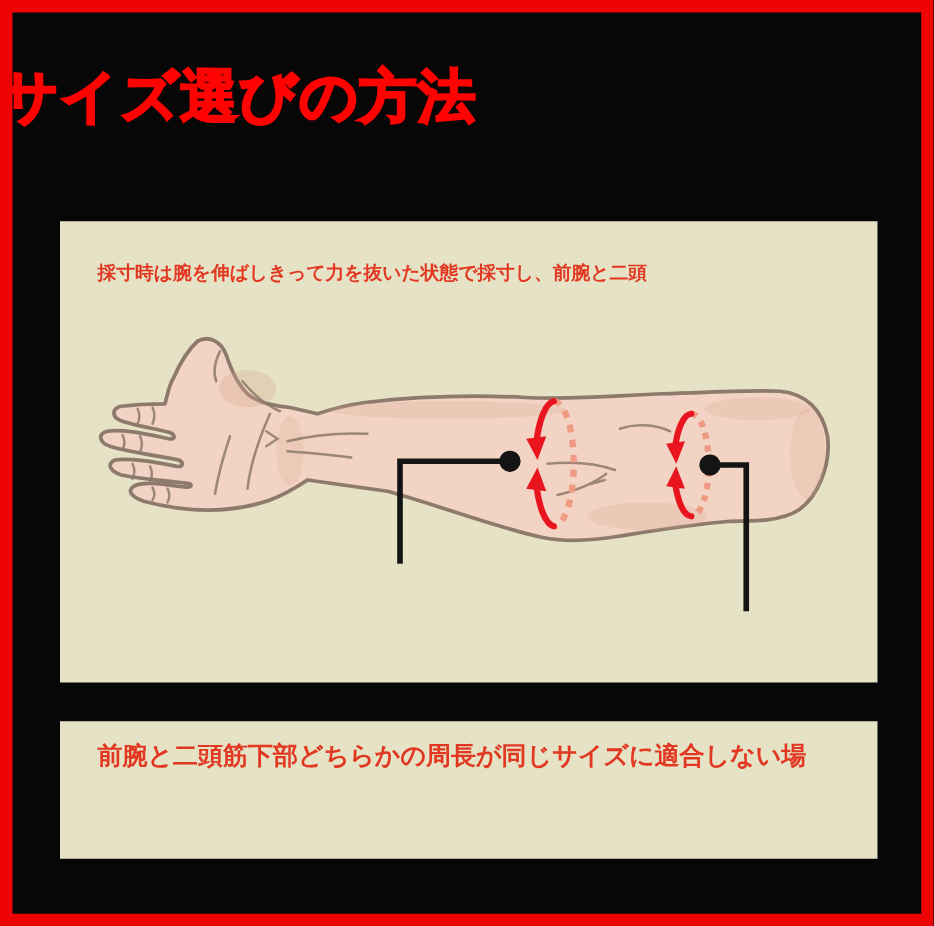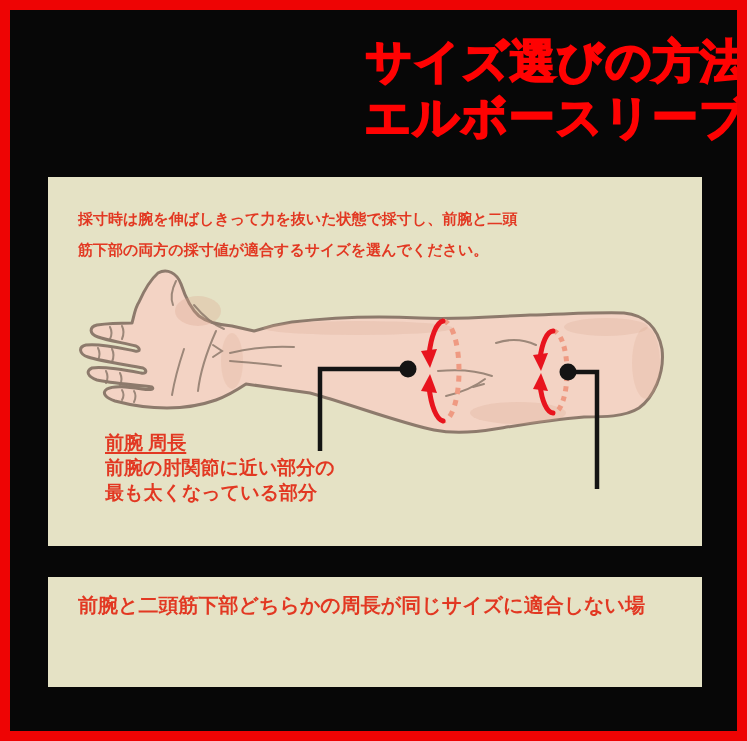--- a/index.html
+++ b/index.html
@@ -5,21 +5,21 @@
   html,body{margin:0;padding:0;background:#070707;}
   .canvas{
     position:relative;width:747px;height:741px;background:#070707;
     overflow:hidden;font-family:"Liberation Sans",sans-serif;
   }
   .frame{
     position:absolute;inset:0;border:10px solid #ee0404;
     box-sizing:border-box;pointer-events:none;z-index:50;
   }
   .title{
-    position:absolute;top:33px;left:0;width:747px;text-align:right;z-index:2;
+    position:absolute;top:49px;left:0;width:747px;text-align:left;z-index:2;
   }
   .title-line{
     font-size:46px;line-height:56px;font-weight:900;color:#ff0202;
     -webkit-text-stroke:2px #ff0202;letter-spacing:1px;white-space:nowrap;
   }
   .panel{
     position:absolute;left:48px;width:654px;background:#e5e2c5;z-index:1;
   }
   .panel-measure{top:177px;height:369px;}
   .panel-note{top:577px;height:110px;text-align:center;}
@@ -37,28 +37,26 @@
   .note-lines{position:absolute;left:30px;top:14px;}
   .note-lines div{font-size:20px;line-height:29px;}
 </style>
 </head>
 <body>
 
 <div class="canvas">
 
   <div class="title">
     <div class="title-line">サイズ選びの方法</div>
-    <div class="title-line">エルボースリーブ</div>
   </div>
 
   <section class="panel panel-measure">
 
     <div class="instruction red-text">
       <div>採寸時は腕を伸ばしきって力を抜いた状態で採寸し、前腕と二頭</div>
-      <div>筋下部の両方の採寸値が適合するサイズを選んでください。</div>
     </div>
 
     <svg class="arm-svg" viewBox="0 0 654 369">
 
       <path d="M 110,96
            C 119,91 129,96 133,107
            C 137,119 143,132 151,139
            C 160,146 172,148 184,149
            L 206,154
            C 218,150 230,147 244,145
@@ -141,25 +139,20 @@
       </g>
 
       <g stroke="#141414" fill="none" stroke-width="4.5">
         <path d="M 360,192 L 272,192 L 272,274"></path>
         <path d="M 520,195 L 549,195 L 549,312"></path>
       </g>
       <circle cx="360" cy="192" r="8.5" fill="#141414"></circle>
       <circle cx="520" cy="195" r="8.5" fill="#141414"></circle>
     </svg>
 
-    <div class="label label-forearm red-text">
-      <div class="label-title">前腕 周長</div>
-      <div>前腕の肘関節に近い部分の</div>
-      <div>最も太くなっている部分</div>
-    </div>
 
     <div class="label label-biceps red-text">
     </div>
 
   </section>
 
   <section class="panel panel-note">
     <div class="note-lines red-text">
       <div>前腕と二頭筋下部どちらかの周長が同じサイズに適合しない場</div>
     </div>

